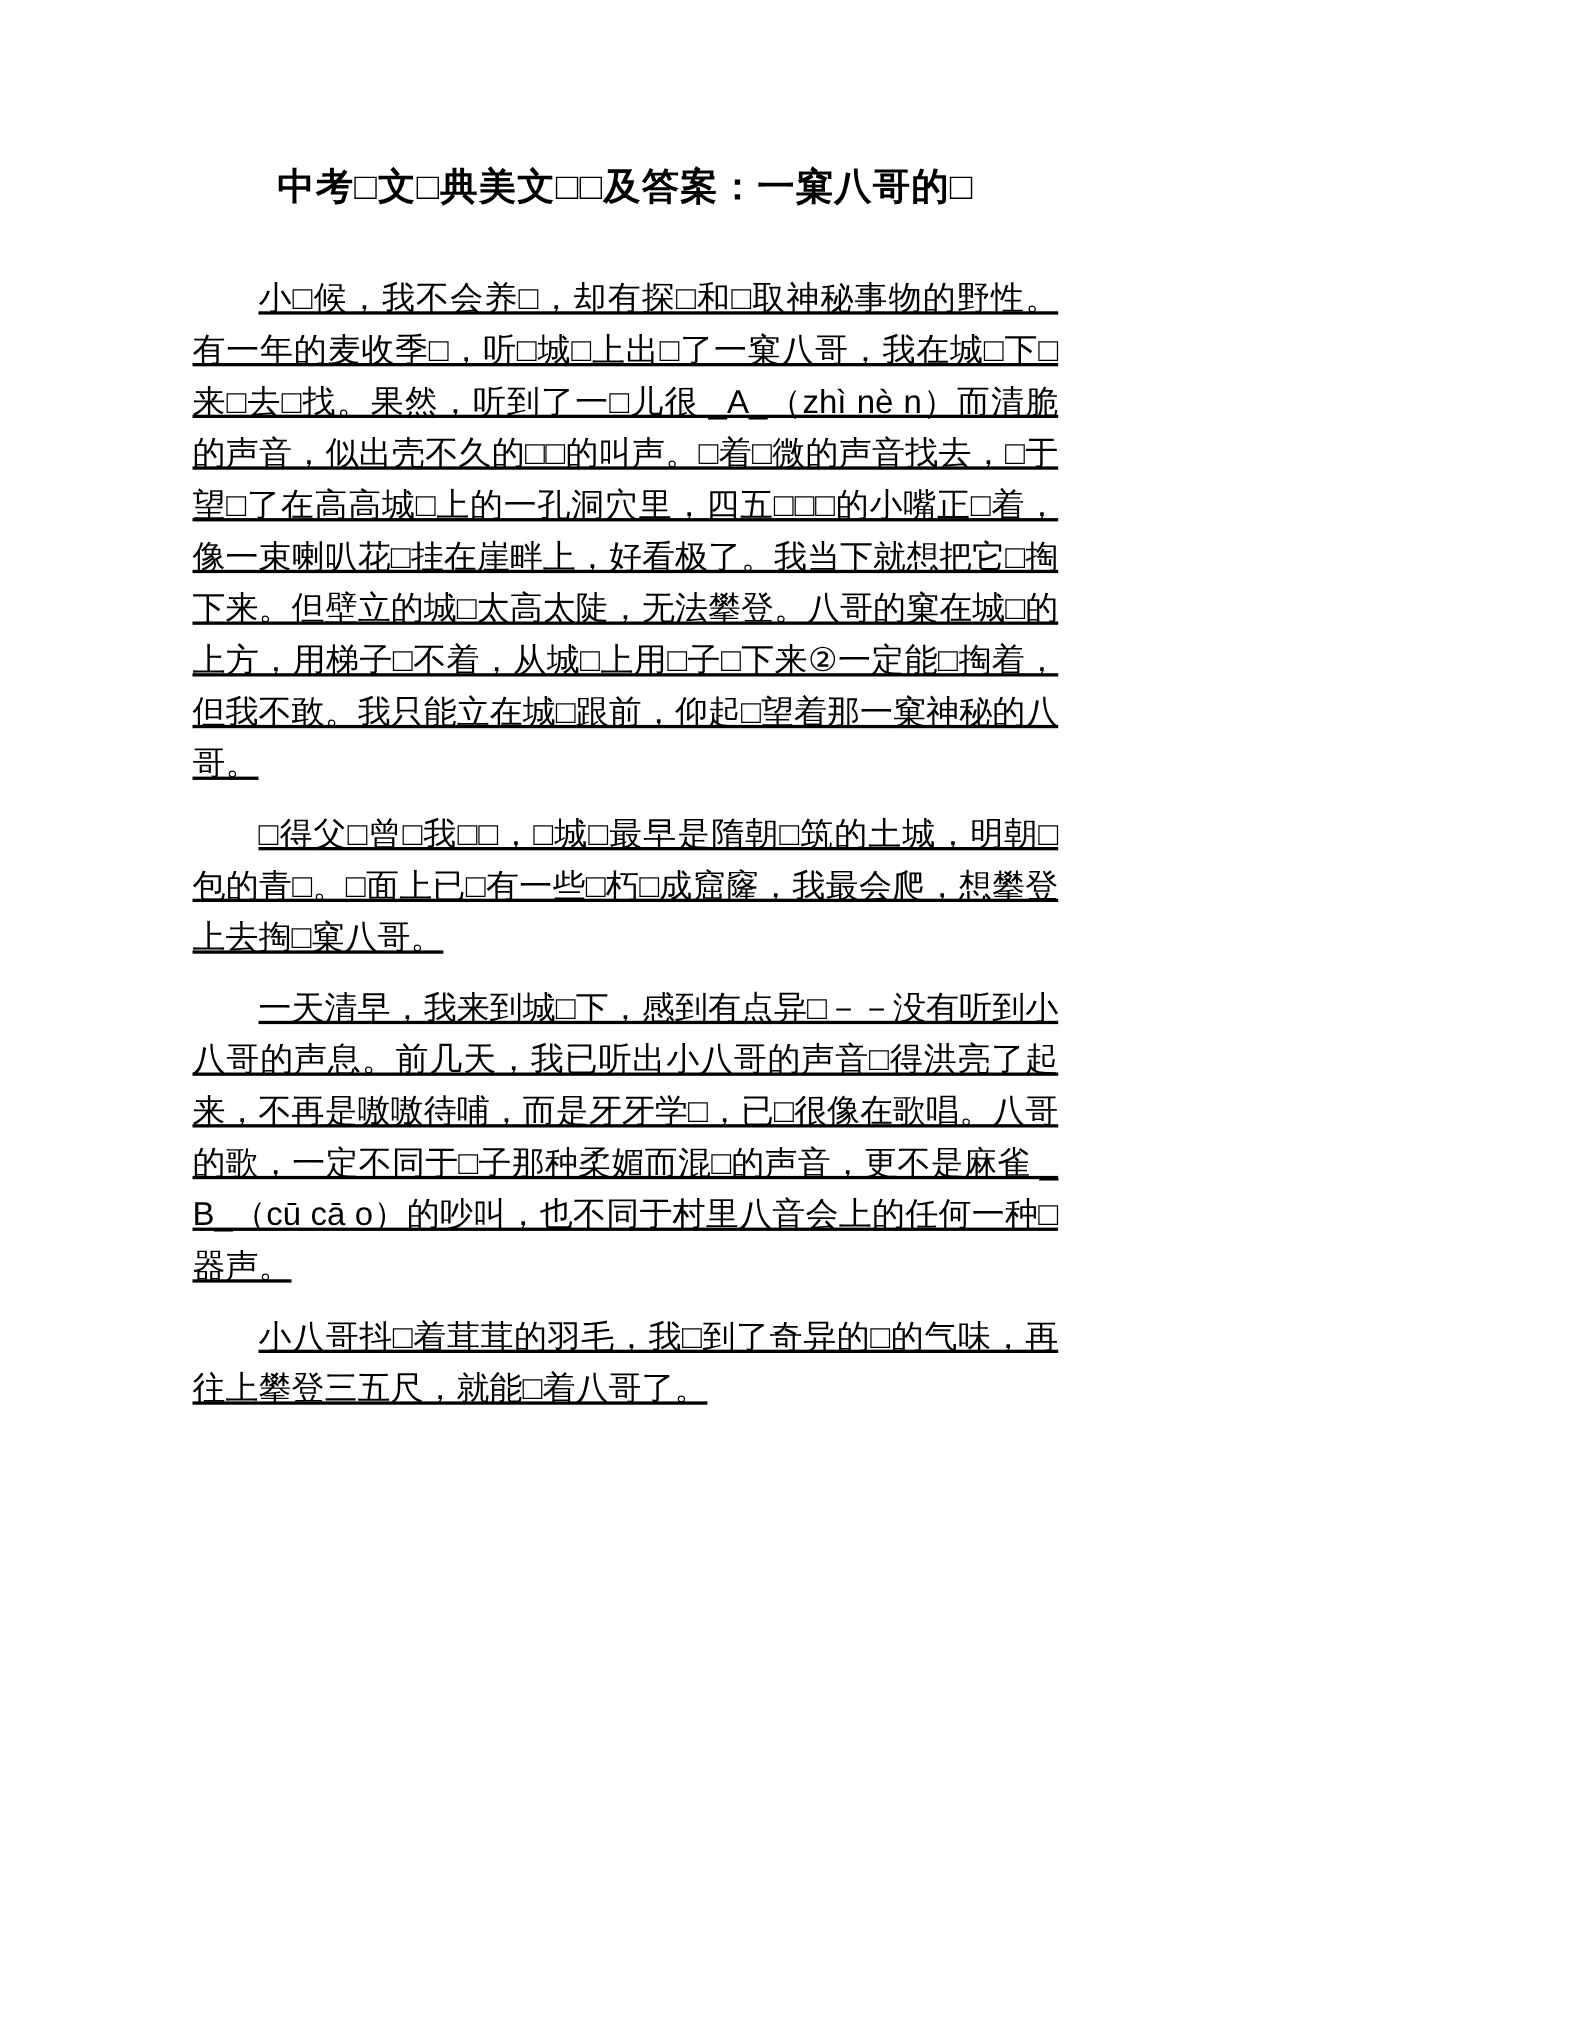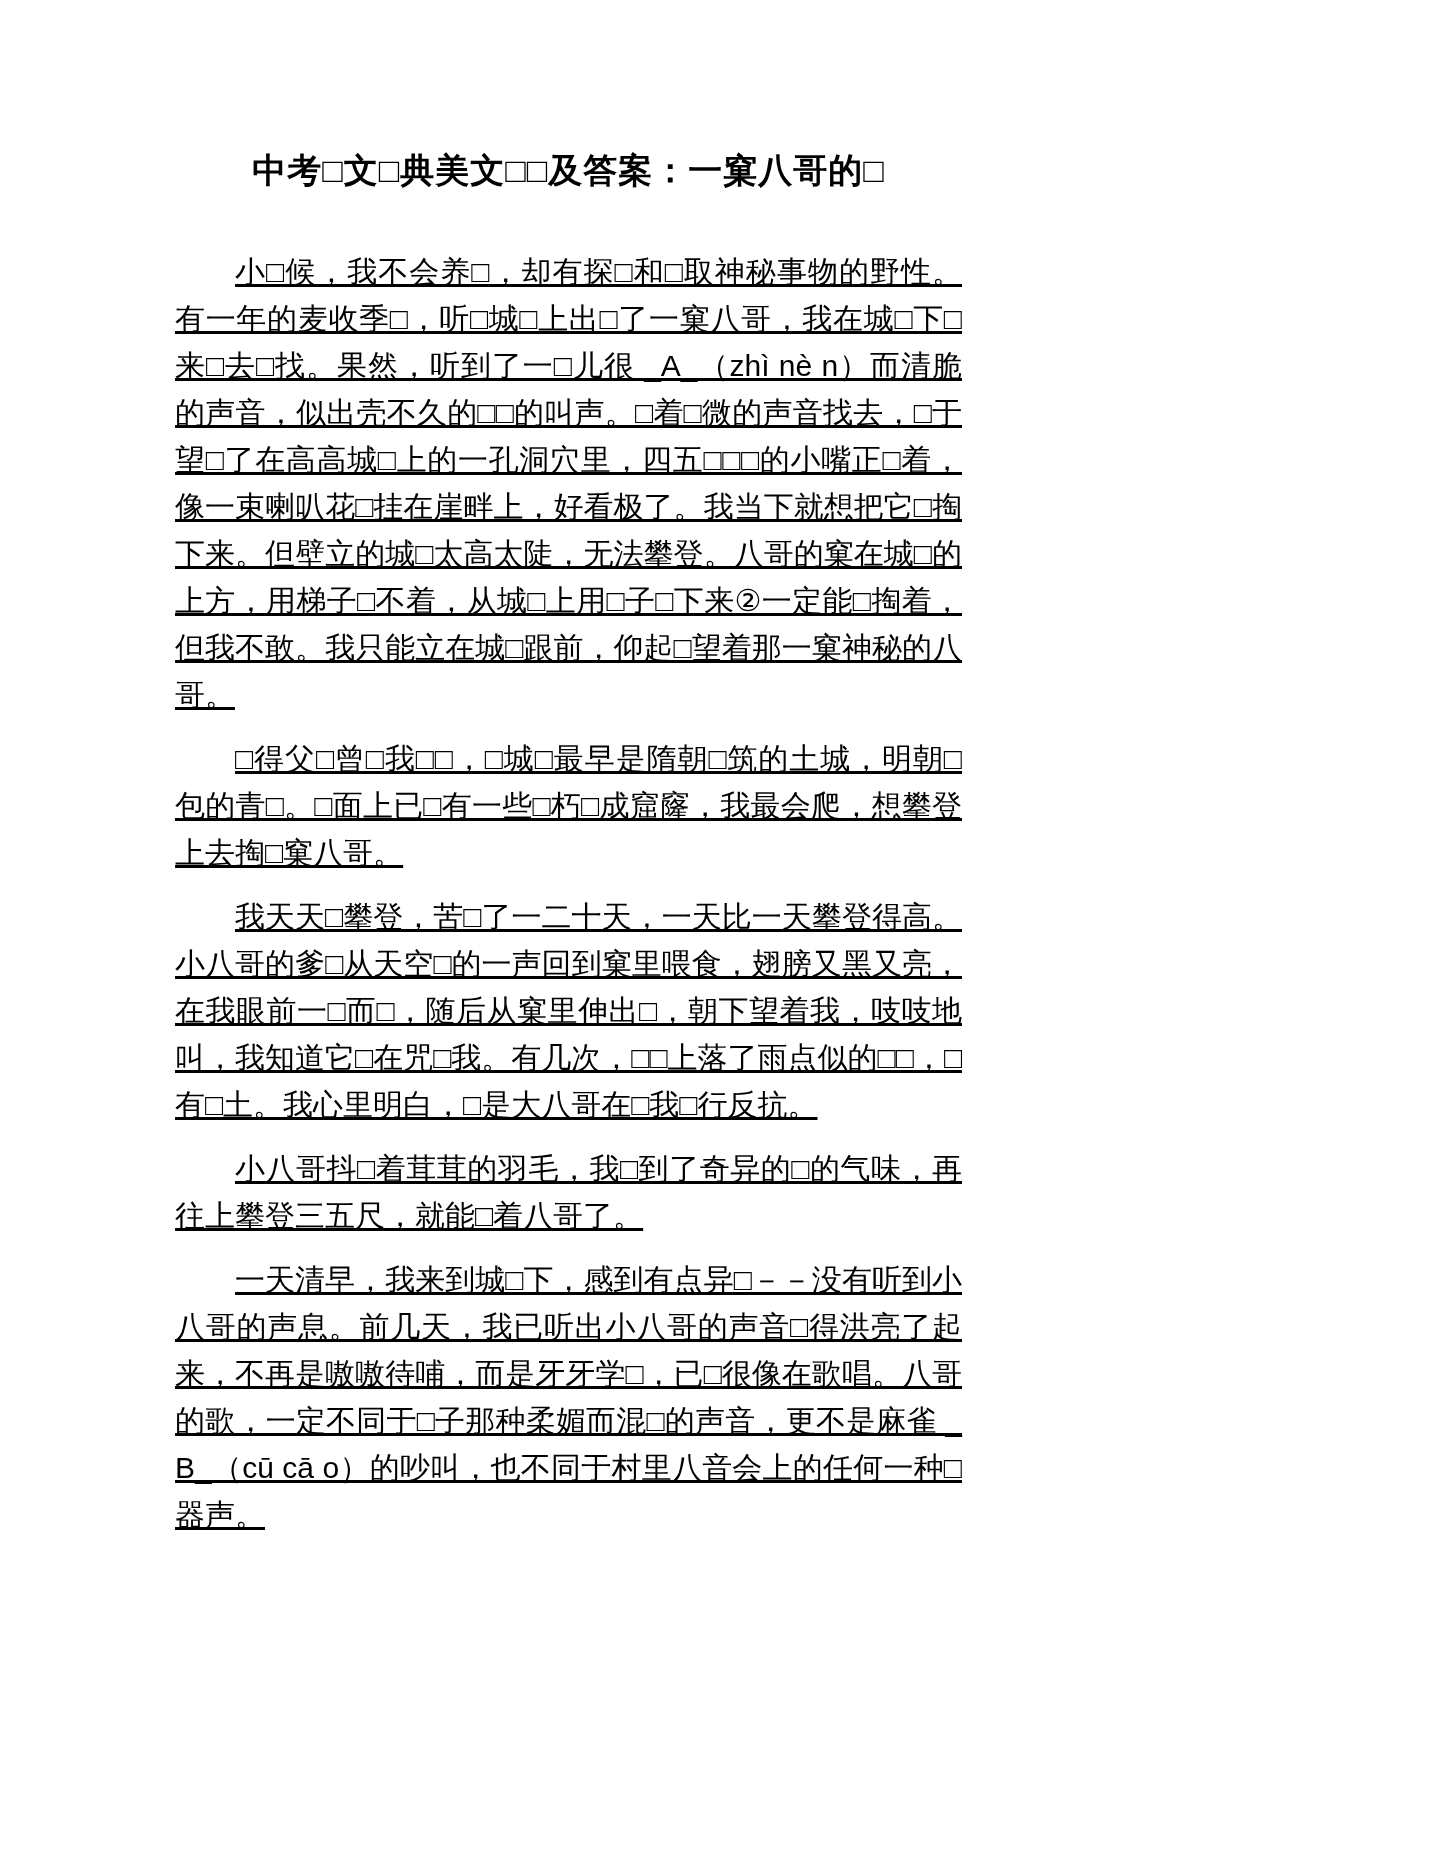--- a/index.html
+++ b/index.html
@@ -43,19 +43,18 @@
 
 <div class="page">
 
   <h1 class="doc-title">中考□文□典美文□□及答案：一窠八哥的□</h1>
 
   <p class="doc-paragraph">小□候，我不会养□，却有探□和□取神秘事物的野性。有一年的麦收季□，听□城□上出□了一窠八哥，我在城□下□来□去□找。果然，听到了一□儿很 _A_（zhì nè n）而清脆的声音，似出壳不久的□□的叫声。□着□微的声音找去，□于望□了在高高城□上的一孔洞穴里，四五□□□的小嘴正□着，像一束喇叭花□挂在崖畔上，好看极了。我当下就想把它□掏下来。但壁立的城□太高太陡，无法攀登。八哥的窠在城□的上方，用梯子□不着，从城□上用□子□下来②一定能□掏着，但我不敢。我只能立在城□跟前，仰起□望着那一窠神秘的八哥。</p>
 
   <p class="doc-paragraph">□得父□曾□我□□，□城□最早是隋朝□筑的土城，明朝□包的青□。□面上已□有一些□朽□成窟窿，我最会爬，想攀登上去掏□窠八哥。</p>
 
 
-  <p class="doc-paragraph">我天天□攀登，苦□了一二十天，一天比一天攀登得高。小八哥的爹□从天空□的一声回到窠里喂食，翅膀又黑又亮，在我眼前一□而□，随后从窠里伸出□，朝下望着我，吱吱地叫，我知道它□在咒□我。有几次，□□上落了雨点似的□□，□有□土。我心里明白，□是大八哥在□我□行反抗。</p>
+
+  <p class="doc-paragraph">一天清早，我来到城□下，感到有点异□－－没有听到小八哥的声息。前几天，我已听出小八哥的声音□得洪亮了起来，不再是嗷嗷待哺，而是牙牙学□，已□很像在歌唱。八哥的歌，一定不同于□子那种柔媚而混□的声音，更不是麻雀 _B_（cū cā o）的吵叫，也不同于村里八音会上的任何一种□器声。</p>
 
   <p class="doc-paragraph">小八哥抖□着茸茸的羽毛，我□到了奇异的□的气味，再往上攀登三五尺，就能□着八哥了。</p>
-
-  <p class="doc-paragraph">一天清早，我来到城□下，感到有点异□－－没有听到小八哥的声息。前几天，我已听出小八哥的声音□得洪亮了起来，不再是嗷嗷待哺，而是牙牙学□，已□很像在歌唱。八哥的歌，一定不同于□子那种柔媚而混□的声音，更不是麻雀 _B_（cū cā o）的吵叫，也不同于村里八音会上的任何一种□器声。</p>
 
 </div>
 
 </body></html>

